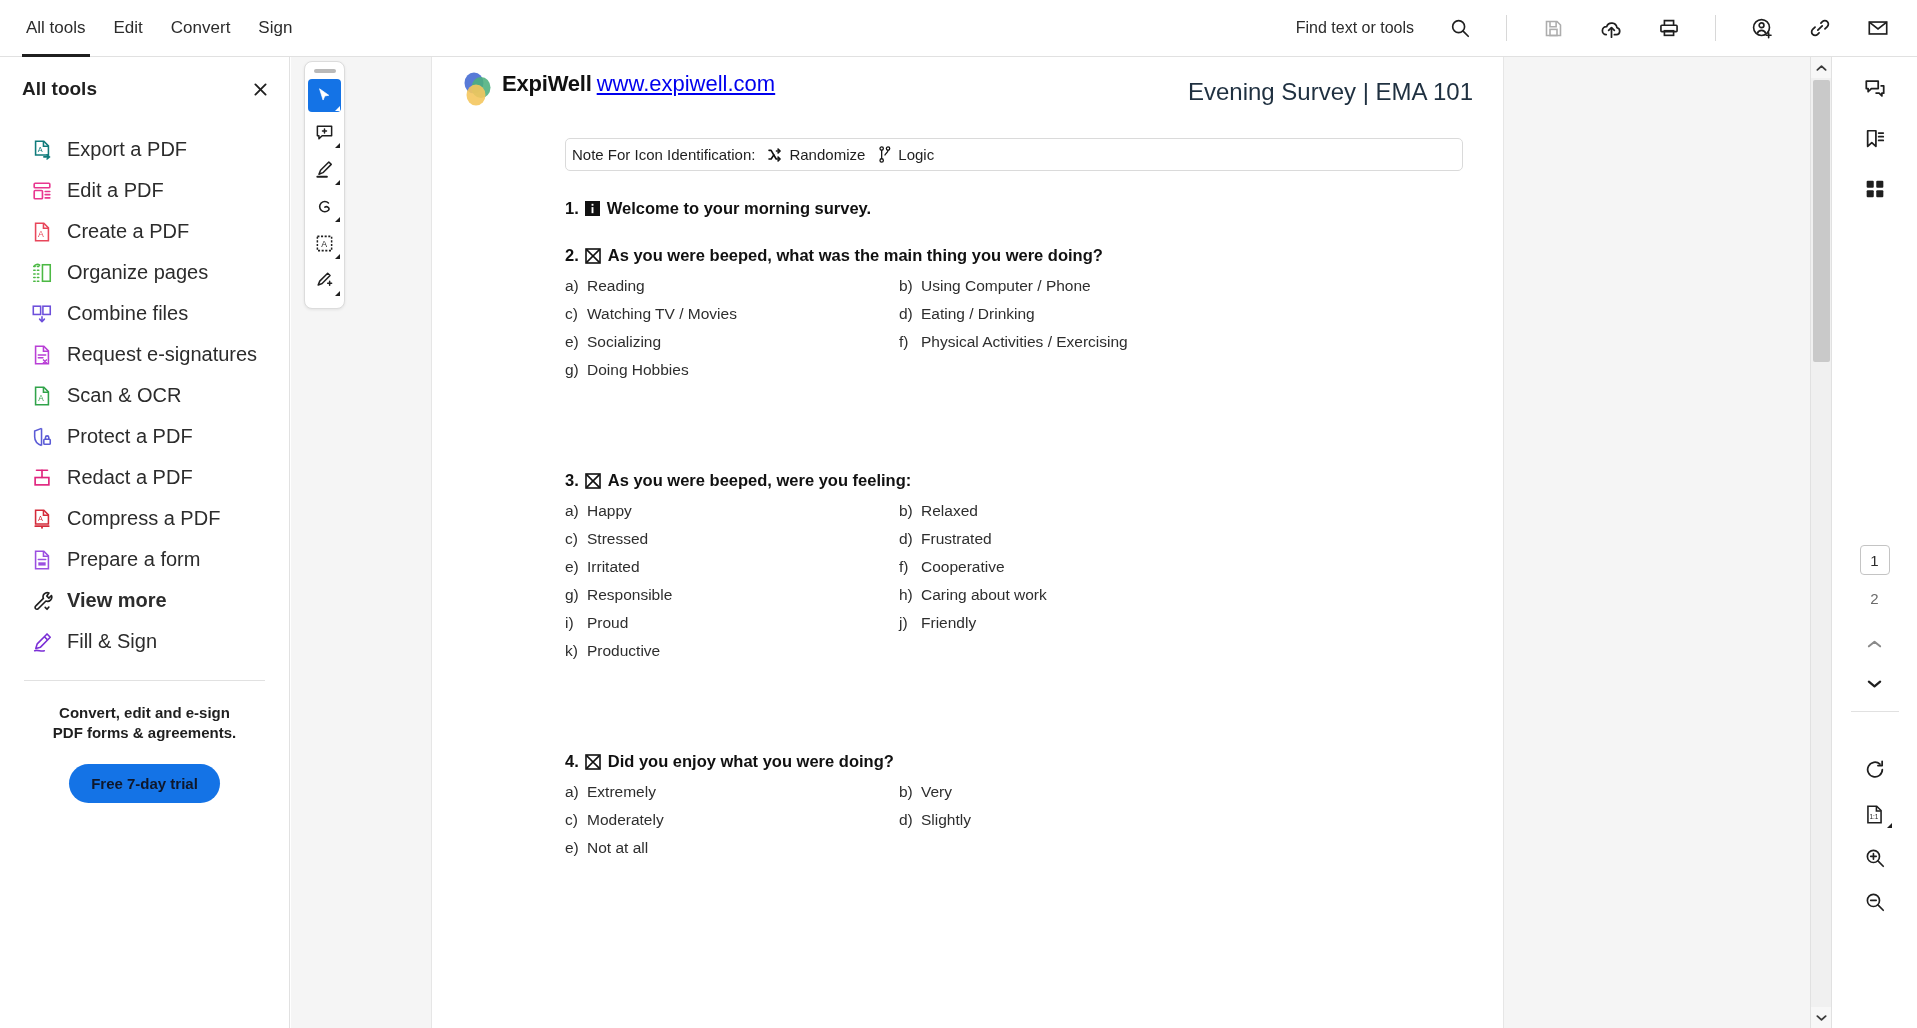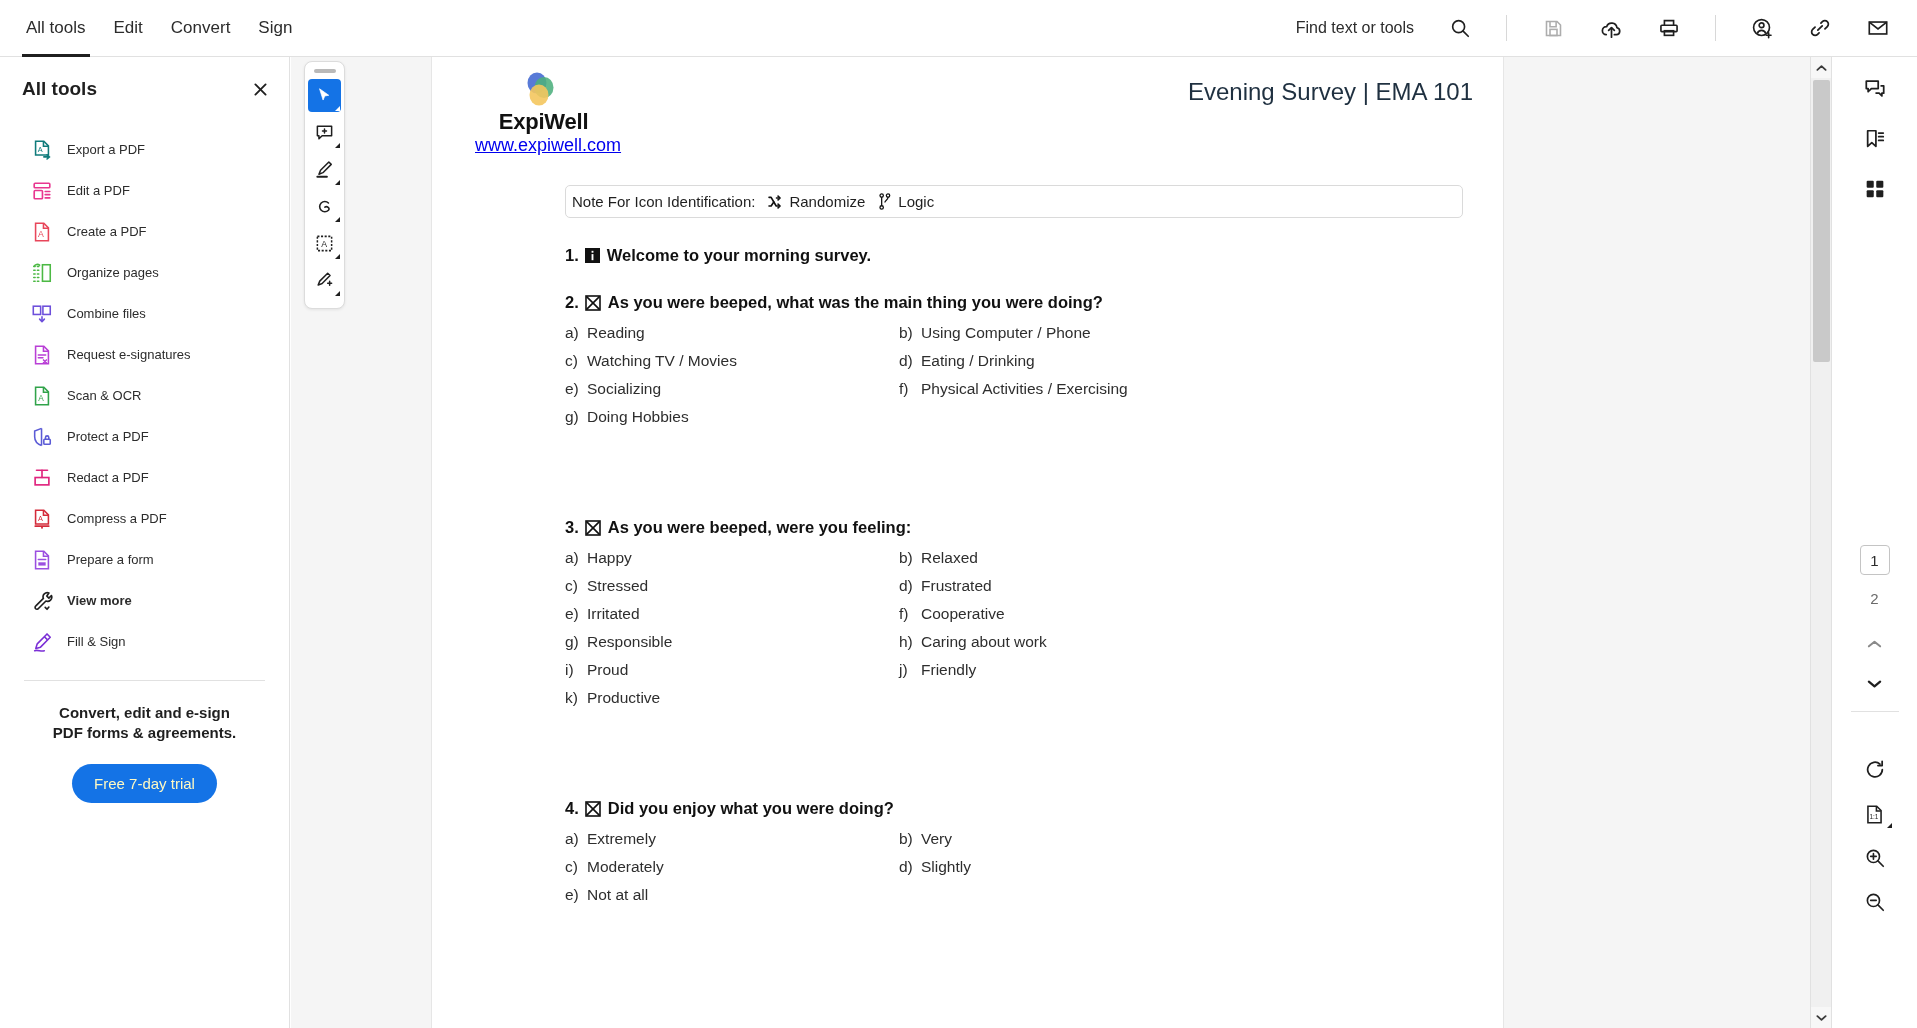--- a/index.html
+++ b/index.html
@@ -69,35 +69,35 @@
   .tool-item {
     display: flex; align-items: center;
     height: 41px; padding-left: 30px;
     cursor: pointer;
   }
   .tool-ico {
     width: 24px; height: 24px; flex: 0 0 24px;
     display: flex; align-items: center; justify-content: center;
     margin-right: 13px;
   }
-  .tool-label { font-size: 13px; color: #2c2c2c; white-space: nowrap; }
+  .tool-label { font-size: 20px; color: #2c2c2c; white-space: nowrap; }
   .tool-label.bold { font-weight: bold; }
 
   #lp-divider {
     margin: 18px 24px 0 24px;
     border-top: 1px solid #e1e1e1;
   }
   #promo { padding: 22px 44px 0 44px; text-align: center; }
   #promo-text { font-size: 15px; line-height: 1.35; color: #1f1f1f; font-weight: bold; }
   #promo-btn {
     margin: 20px auto 0 auto;
     display: block;
-    background: #1473e6; color: #fef9c3;
+    background: #1473e6; color: #0f172a;
     border: none; border-radius: 20px;
-    font-size: 15px; font-weight: normal;
+    font-size: 15px; font-weight: bold;
     padding: 11px 22px; cursor: pointer;
     font-family: "Liberation Sans", sans-serif;
   }
 
   
   #viewer {
     position: absolute; top: 57px; left: 291px;
     width: 1626px; height: 971px;
     background: #f5f5f5;
   }
@@ -142,29 +142,29 @@
     width: 1073px; height: 971px;
     background: #ffffff;
     border-left: 1px solid #e6e6e6;
     border-right: 1px solid #e6e6e6;
     overflow: hidden;
   }
   #doc-head {
     display: flex; align-items: flex-start;
     padding: 14px 30px 0 20px;
   }
-  #logo-wrap { display: flex; align-items: center; padding-left: 8px; flex-direction: column; }
+  #logo-wrap { display: flex; padding-left: 8px; }
   #logo-mark { width: 36px; height: 38px; flex: 0 0 36px; }
   #logo-text {
     font-size: 22px; font-weight: bold; color: #111;
     margin-left: 6px; letter-spacing: -0.2px;
   }
   #logo-url {
-    font-size: 18px; color: #0000ee;
-    text-decoration: underline; margin-left: 15px;
+    font-size: 22px; color: #0000ee;
+    text-decoration: underline; margin-left: 5px;
     cursor: pointer;
   }
   #doc-title {
     margin-left: auto;
     font-size: 24px; color: #1f3040;
     white-space: nowrap; padding-top: 7px;
   }
 
   #notebox {
     margin: 29px 40px 0 133px;

